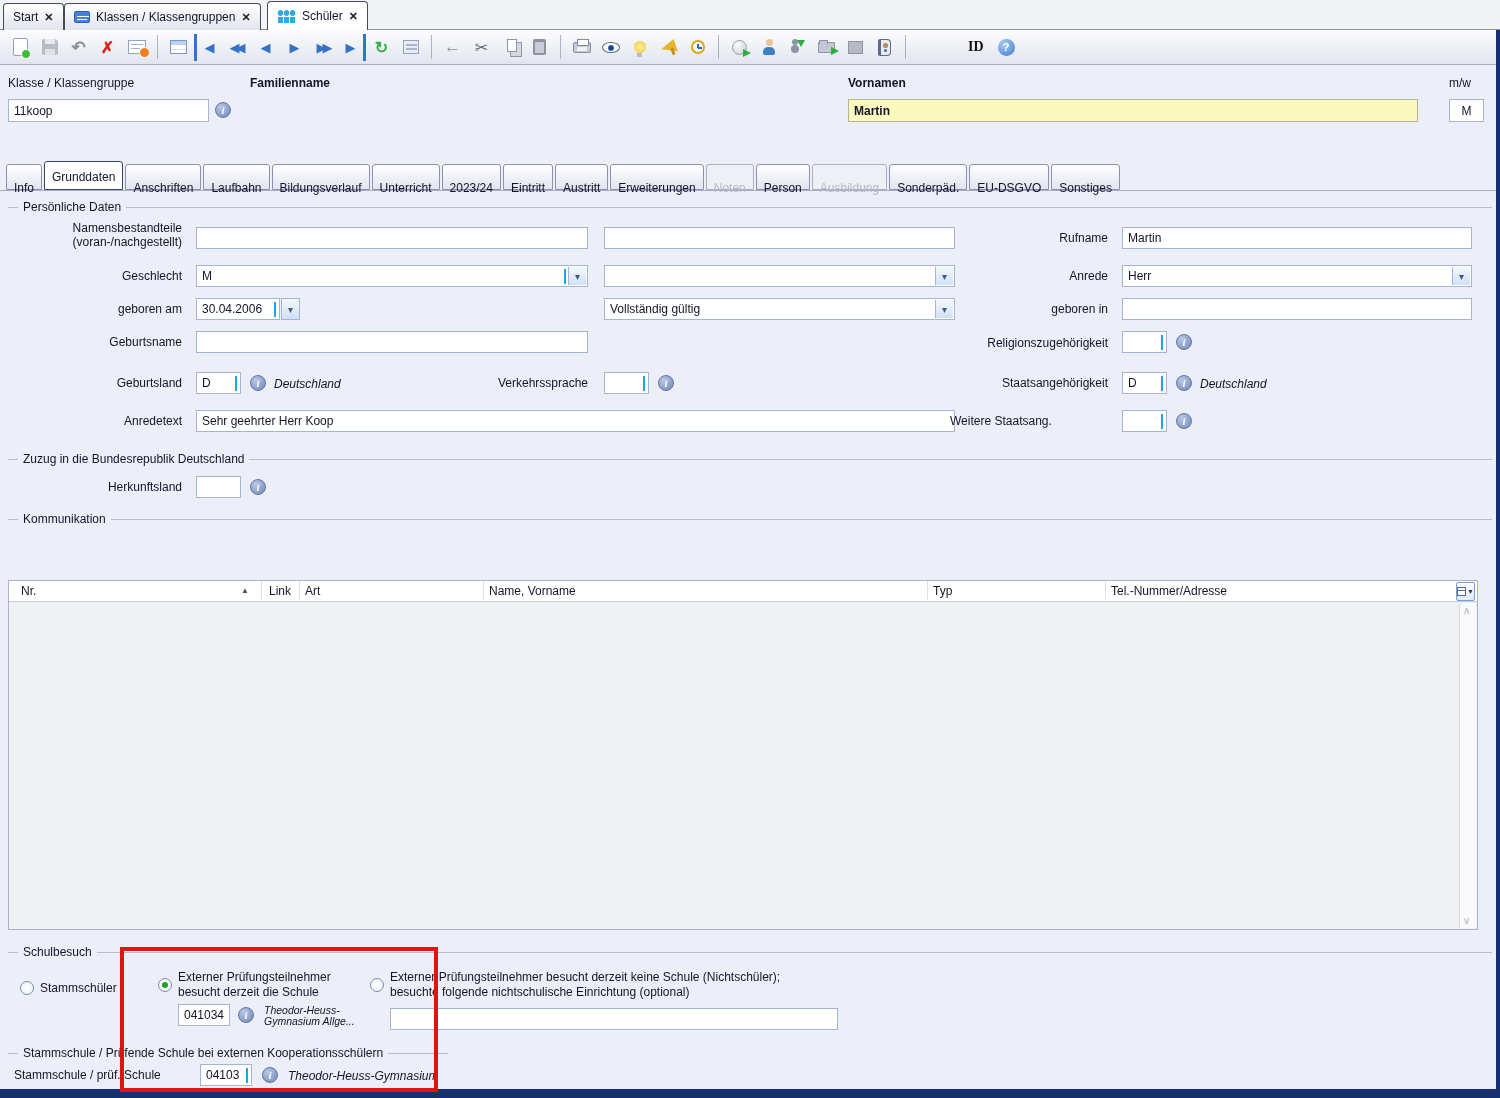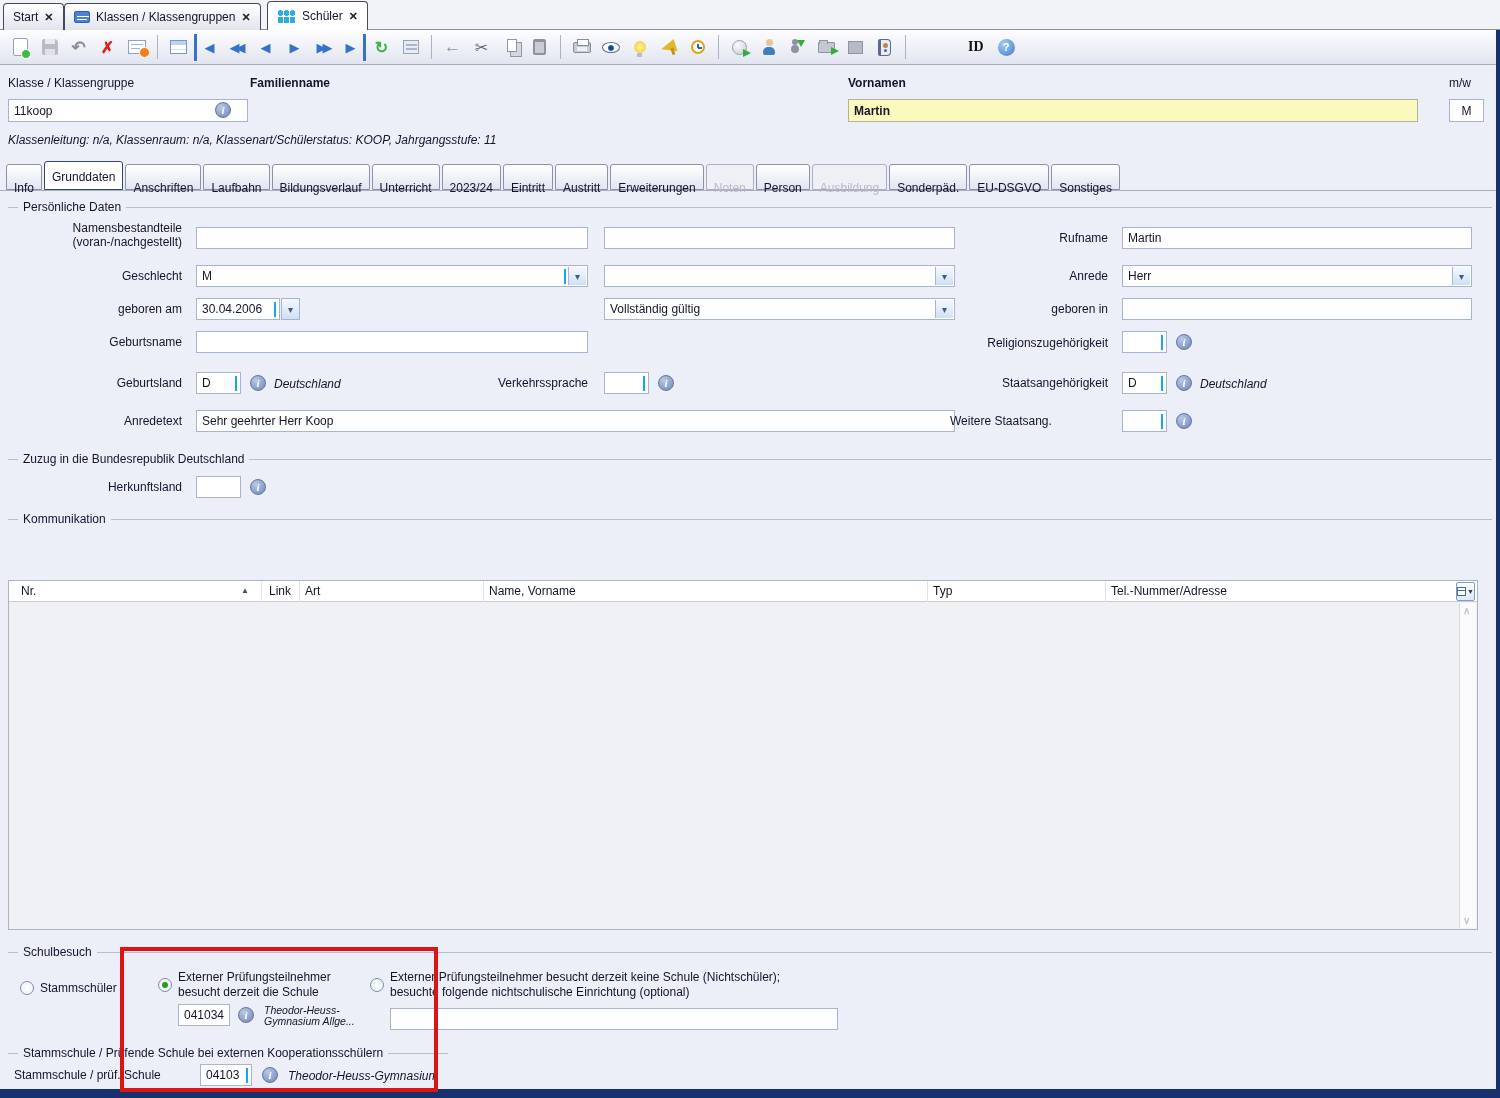--- a/index.html
+++ b/index.html
@@ -233,26 +233,25 @@
     <span class="tbtn">
         <span class="i-help">?</span>
       </span>
   </div>
 
   <div class="lbl" style="left:8px; top:76px">Klasse / Klassengruppe</div>
   <div class="lbl bold" style="left:250px; top:76px">Familienname</div>
   <div class="lbl bold" style="left:848px; top:76px">Vornamen</div>
   <div class="lbl" style="left:1449px; top:76px">m/w</div>
 
-  <div class="field" style="left:8px; top:99px; width:240px">11koop</div>
+  <div class="field" style="left:8px; top:99px; width:201px">11koop</div>
   <div class="info-i" style="left:215px; top:102px">i</div>
   <div class="field yellow" style="left:848px; top:99px; width:570px">Martin</div>
   <div class="field center" style="left:1449px; top:99px; width:35px">M</div>
 
-  <div class="lbl" style="left:8px; top:133px; font-style:italic">Klassenleitung: n/a, Klassenraum: n/a, Klassenart/Schülerstatus: KOOP, Jahrgangsstufe: 11</div>
 
   <div class="tabline"></div>
   <div class="mtabbar">
     <div class="mtab">Info</div>
     <div class="mtab active">Grunddaten</div>
     <div class="mtab">Anschriften</div>
     <div class="mtab">Laufbahn</div>
     <div class="mtab">Bildungsverlauf</div>
     <div class="mtab">Unterricht</div>
     <div class="mtab">2023/24</div>

